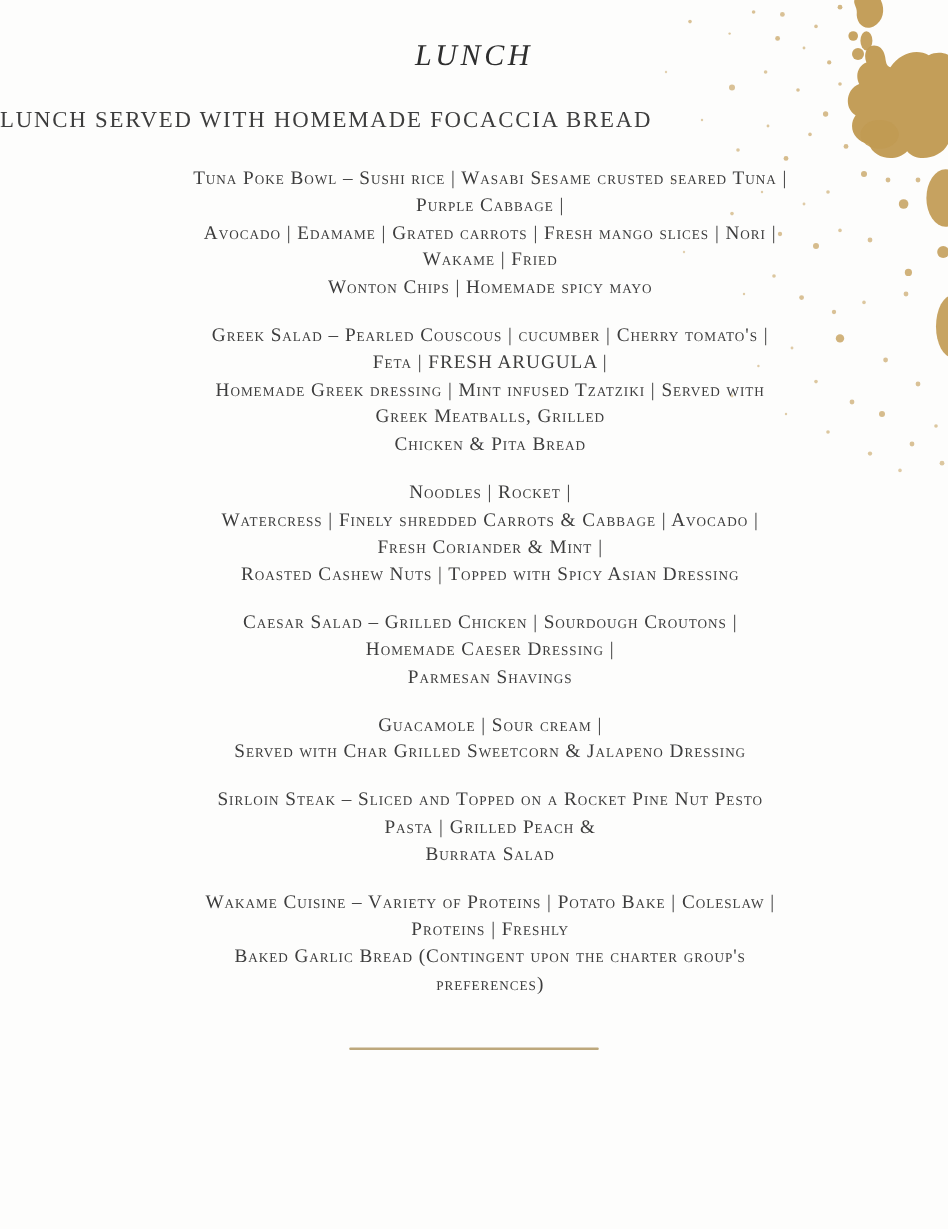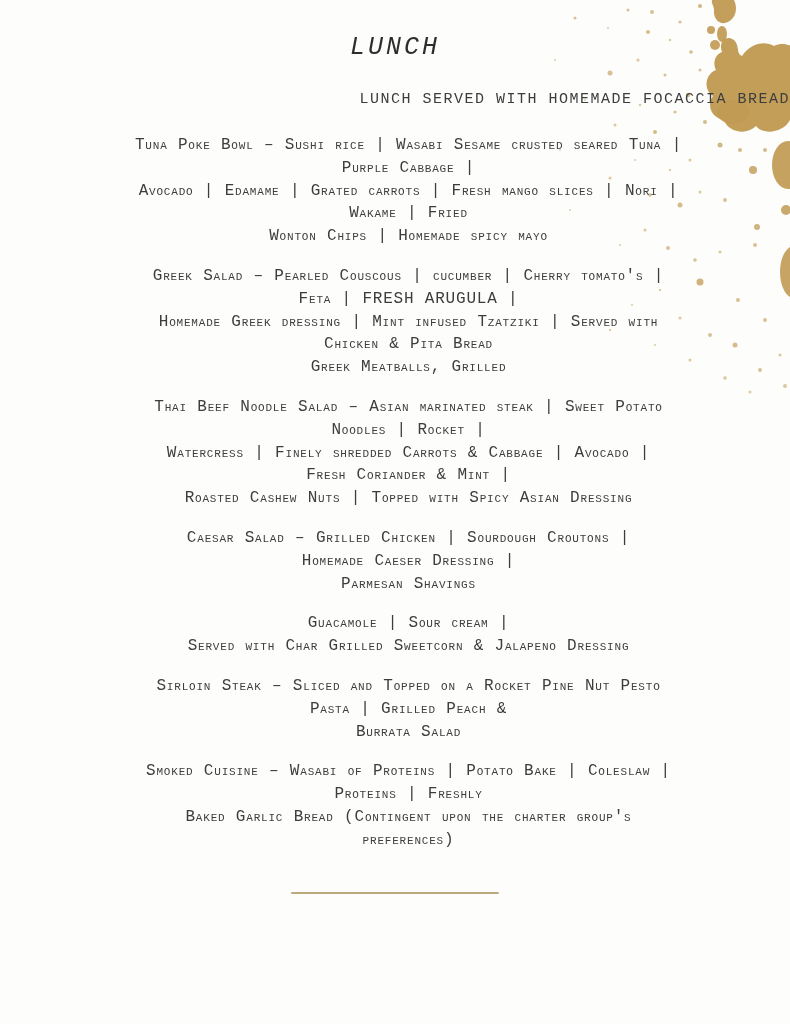--- a/index.html
+++ b/index.html
@@ -13,21 +13,20 @@
   body {
     width: 790px; height: 1024px;
     background: var(--bg);
     font-family: "Liberation Serif", "DejaVu Serif", serif;
     color: var(--text-color);
   }
   .page {
     position: relative;
     width: 790px; height: 940px;
     overflow: hidden;
-    font-family: Liberation Mono, monospace;
   }
   .splatter {
     position: absolute;
     top: 0; right: 0;
     width: 240px; height: 400px;
     color: var(--gold);
     pointer-events: none;
   }
   .title {
     position: relative;
@@ -36,22 +35,22 @@
     font-style: italic;
     font-weight: 400;
     font-size: 25px;
     letter-spacing: 3px;
     color: #2e2e2e;
     z-index: 2;
   }
   .subtitle {
     position: relative;
     margin: 29px 0 0;
-    text-align: right;
-    font-size: 15px;
+    text-align: left;
+    font-size: 19px;
     letter-spacing: 1.5px;
     font-variant: small-caps;
     z-index: 2;
   }
   .items {
     position: relative;
     margin-top: 26px;
     z-index: 2;
   }
   .menu-item { margin: 0 0 17px; padding-left: 27px; }
@@ -172,46 +171,45 @@
         <div class="menu-line">Tuna Poke Bowl – Sushi rice | Wasabi Sesame crusted seared Tuna |</div>
         <div class="menu-line">Purple Cabbage |</div>
         <div class="menu-line">Avocado | Edamame | Grated carrots | Fresh mango slices | Nori |</div>
         <div class="menu-line">Wakame | Fried</div>
         <div class="menu-line">Wonton Chips | Homemade spicy mayo</div>
       </section>
       <section class="menu-item">
         <div class="menu-line">Greek Salad – Pearled Couscous | cucumber | Cherry tomato's |</div>
         <div class="menu-line">Feta | FRESH ARUGULA |</div>
         <div class="menu-line">Homemade Greek dressing | Mint infused Tzatziki | Served with</div>
+        <div class="menu-line">Greek Meatballs, Grilled</div>
         <div class="menu-line">Chicken &amp; Pita Bread</div>
-        <div class="menu-line">Greek Meatballs, Grilled</div>
-      </section>
-      <section class="menu-item">
-        <div class="menu-line">Thai Beef Noodle Salad – Asian marinated steak | Sweet Potato</div>
+      </section>
+      <section class="menu-item">
         <div class="menu-line">Noodles | Rocket |</div>
         <div class="menu-line">Watercress | Finely shredded Carrots &amp; Cabbage | Avocado |</div>
         <div class="menu-line">Fresh Coriander &amp; Mint |</div>
         <div class="menu-line">Roasted Cashew Nuts | Topped with Spicy Asian Dressing</div>
       </section>
       <section class="menu-item">
         <div class="menu-line">Caesar Salad – Grilled Chicken | Sourdough Croutons |</div>
         <div class="menu-line">Homemade Caeser Dressing |</div>
         <div class="menu-line">Parmesan Shavings</div>
       </section>
       <section class="menu-item">
         <div class="menu-line">Guacamole | Sour cream |</div>
         <div class="menu-line">Served with Char Grilled Sweetcorn &amp; Jalapeno Dressing</div>
       </section>
       <section class="menu-item">
         <div class="menu-line">Sirloin Steak – Sliced and Topped on a Rocket Pine Nut Pesto</div>
         <div class="menu-line">Pasta | Grilled Peach &amp;</div>
         <div class="menu-line">Burrata Salad</div>
       </section>
       <section class="menu-item">
-        <div class="menu-line">Smoked Cuisine – Wasabi of Proteins | Potato Bake | Coleslaw |</div>
+        <div class="menu-line">Wakame Cuisine – Variety of Proteins | Potato Bake | Coleslaw |</div>
         <div class="menu-line">Proteins | Freshly</div>
         <div class="menu-line">Baked Garlic Bread (Contingent upon the charter group's</div>
         <div class="menu-line">preferences)</div>
       </section>
     </div>
 
   <div class="divider"></div>
 
 </div>
 

